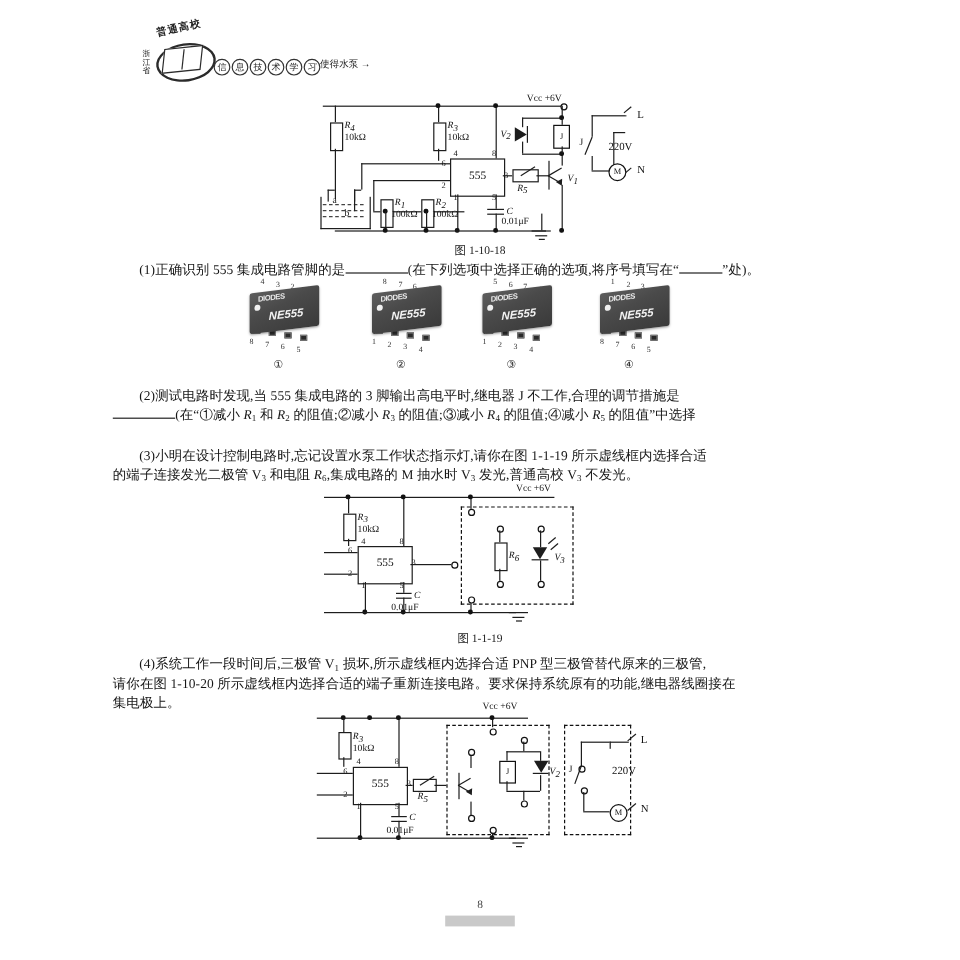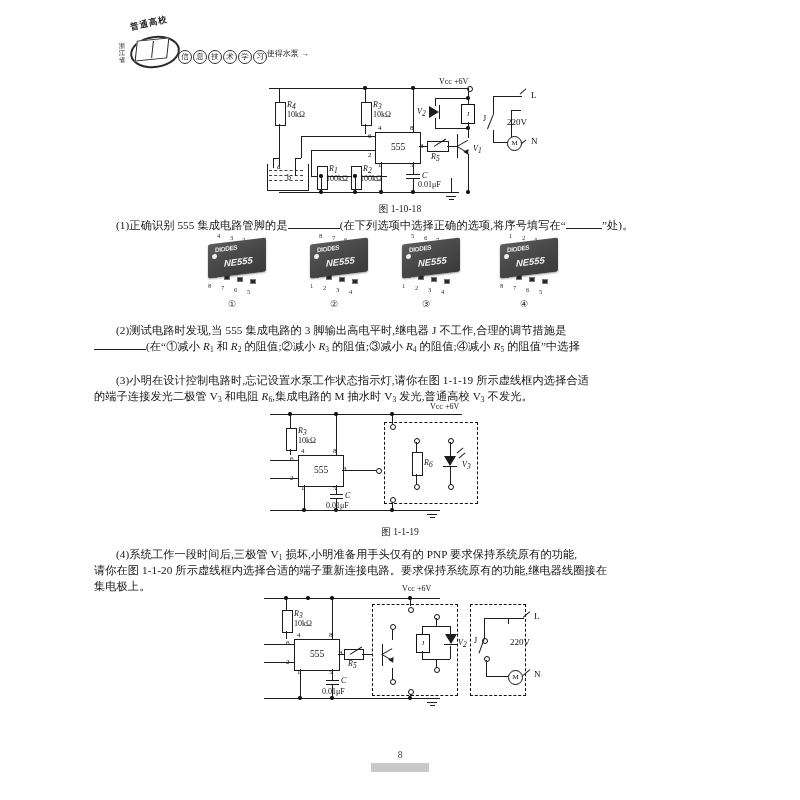--- a/index.html
+++ b/index.html
@@ -446,24 +446,24 @@
     <div style="position:absolute;left:196px;top:47px;width:8px;height:1px;background:#1d1d1d;transform:rotate(-40deg);"></div>
     <div class="w wv" style="left:188px;top:59px;height:17px;"></div>
     <div class="opennode" style="left:188px;top:78px;"></div>
     <div class="lbl it" style="left:200px;top:52px;">V<sub>3</sub></div>
   </div>
   <div class="fig-cap" style="top:526px;">
     <span class="fig-cap-in">图 1-1-19</span>
   </div>
 
   <div class="para" style="top:546px;">
-    <span class="ind"></span><span>(4)</span><span>系统工作一段时间后,三极管 V</span><sub>1</sub><span> 损坏,小明准备用手头仅有的 PNP 要求保持系统原有的功能,</span>
+    <span class="ind"></span><span>(4)</span><span>系统工作一段时间后,三极管 V</span><sub>1</sub><span> 损坏,所示虚线框内选择合适 PNP 型三极管替代原来的三极管,</span>
   </div>
   <div class="para" style="top:562px;">
-    <span>请你在图 1-1-20 所示虚线框内选择合适的端子重新连接电路。要求保持系统原有的功能,继电器线圈接在</span>
+    <span>请你在图 1-10-20 所示虚线框内选择合适的端子重新连接电路。要求保持系统原有的功能,继电器线圈接在</span>
   </div>
   <div class="para" style="top:578px;">
     <span>集电极上。</span>
   </div>
 
   <div class="circ" style="left:258px;top:588px;width:300px;height:120px;">
     <div class="lbl" style="left:144px;top:-4px;">Vcc   +6V</div>
 
     <div class="w wh" style="left:6px;top:10px;width:176px;"></div>
     <div class="node" style="left:50px;top:10px;"></div>

